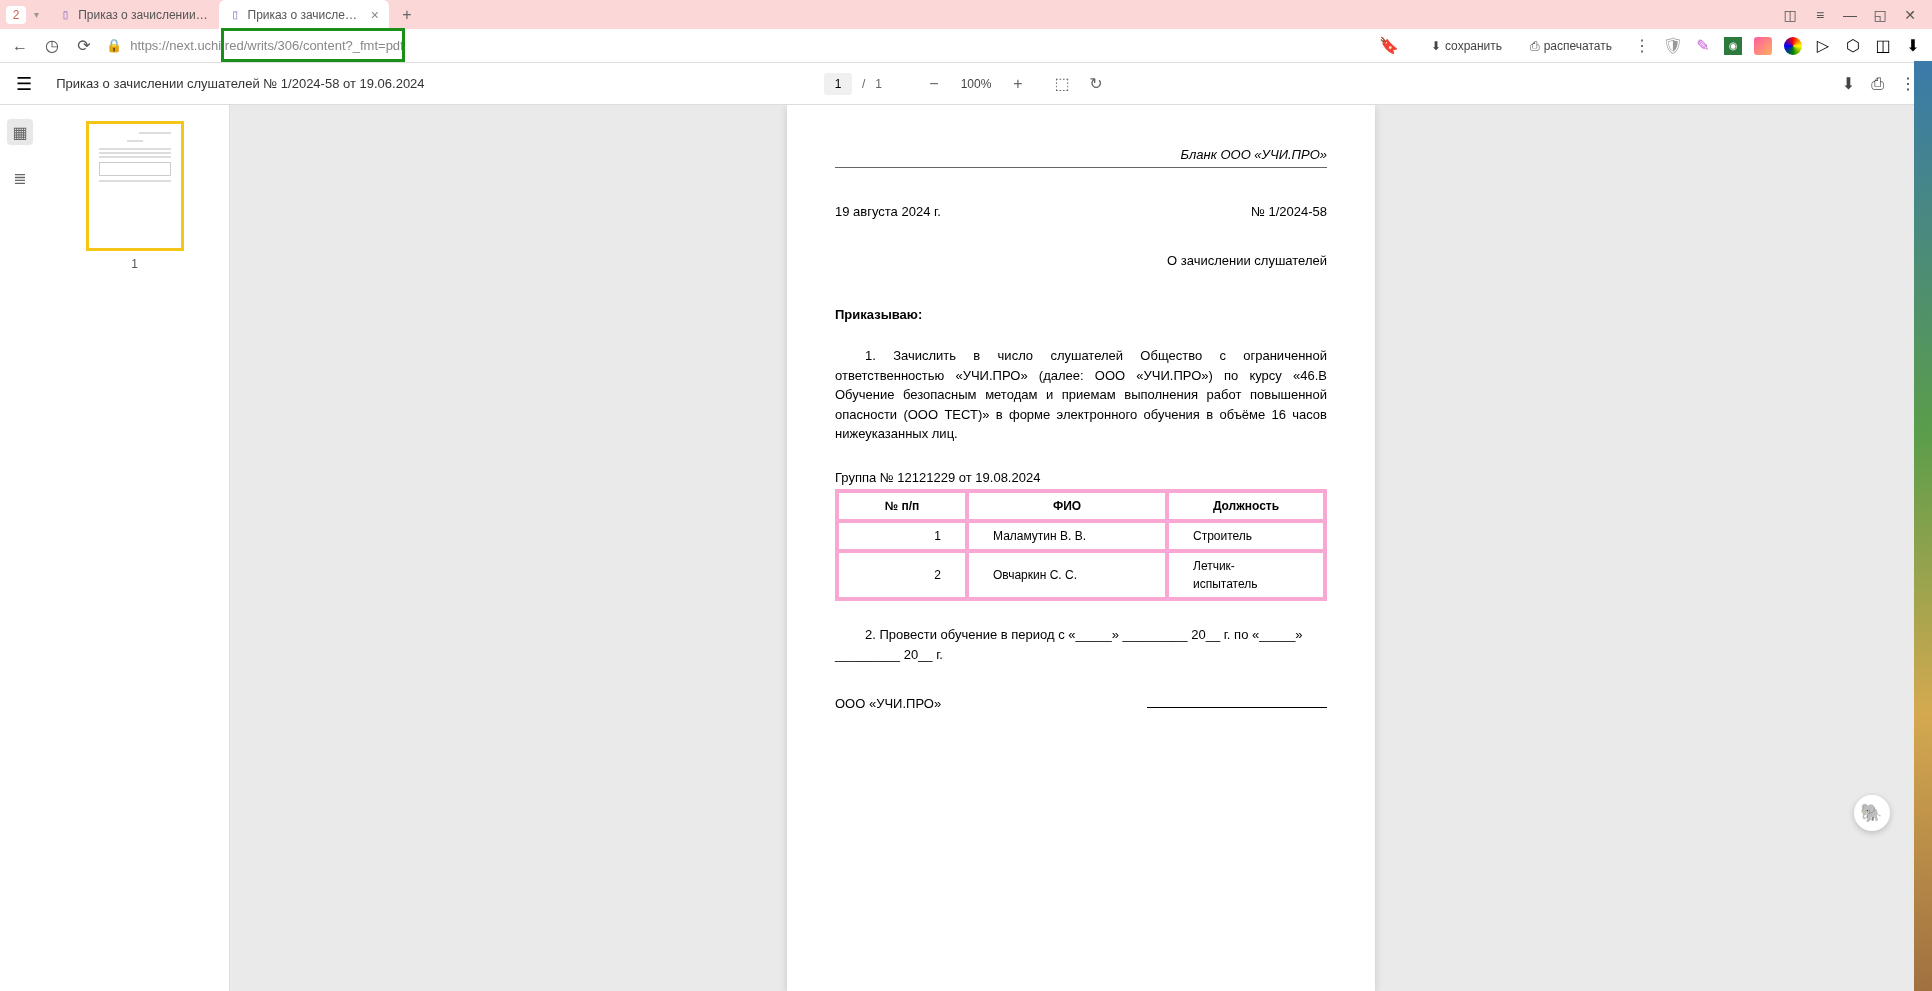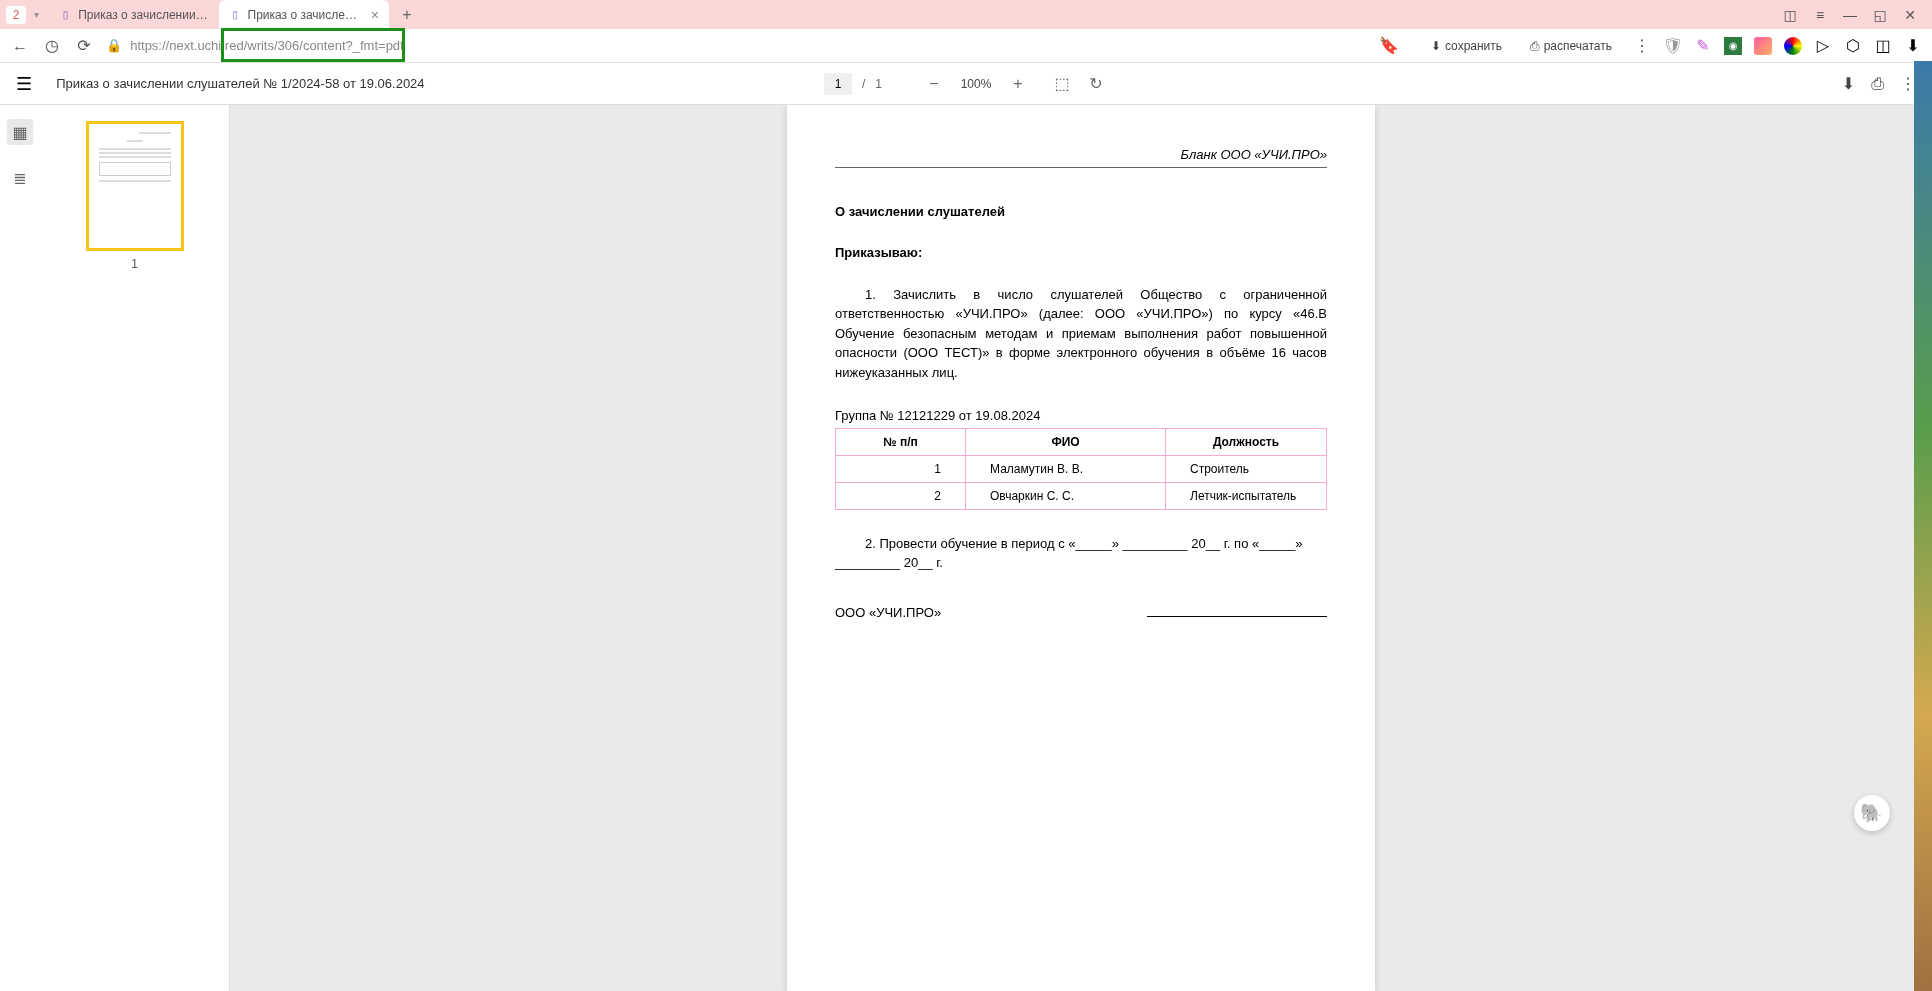--- a/index.html
+++ b/index.html
@@ -56,27 +56,27 @@
 .page-area{flex:1;background:#eaeaea;display:flex;justify-content:center;padding-top:0;overflow:auto;position:relative}
 .page-area::-webkit-scrollbar{width:14px}
 .page-area::-webkit-scrollbar-track{background:#f0f0f0}
 .page-area::-webkit-scrollbar-thumb{background:#bbb;border-radius:3px}
 
 .page{width:588px;min-height:880px;background:#fff;box-shadow:0 2px 8px rgba(0,0,0,.15);padding:40px 48px;font-family:'Times New Roman',serif;font-size:13px;color:#000;line-height:1.5}
 
 .blank-line{text-align:right;font-style:italic;border-bottom:1px solid #666;padding-bottom:2px;margin-bottom:34px}
 .doc-heading{text-align:center;font-weight:bold;margin-bottom:30px}
 .date-row{display:flex;justify-content:space-between;margin-bottom:30px}
-.sub-heading{text-align:left;font-weight:bold;margin-bottom:22px}
+.sub-heading{text-align:right;font-weight:normal;margin-bottom:34px}
 .command{text-align:left;font-weight:bold;margin-bottom:22px}
 .para{text-align:justify;margin-bottom:24px;text-indent:30px}
 .group-line{margin-bottom:2px}
 
 .order-table{width:100%;border-collapse:collapse;margin-bottom:24px}
-.order-table th,.order-table td{border:1px solid #f9a8d4;padding:4px 24px;font-size:12px}
+.order-table th,.order-table td{border:4px solid #f9a8d4;padding:4px 24px;font-size:12px}
 .order-table th{text-align:center;font-weight:bold}
 .order-table td.num{text-align:right;width:130px}
 .order-table td.name{width:200px}
 
 .period{text-indent:30px;margin-bottom:30px}
 .sign-row{display:flex;justify-content:space-between;}
 .sign-line{width:180px;border-bottom:1px solid #000;height:14px}
 
 .floating-icon{position:fixed;right:42px;bottom:160px;width:36px;height:36px;border-radius:50%;background:#fff;box-shadow:0 2px 6px rgba(0,0,0,.2);display:flex;align-items:center;justify-content:center;color:#4caf50;font-size:18px}
 
@@ -182,20 +182,24 @@
           <div class="t-table"></div>
           <div class="t-line"></div>
         </div>
       </div>
       <span class="thumb-num">1</span>
     </div>
 
     <div class="page-area">
       <div class="page">
         <div class="blank-line">Бланк ООО «УЧИ.ПРО»</div>
+        <div class="date-row">
+          <span>19 августа 2024 г.</span>
+          <span>№ 1/2024-58</span>
+        </div>
         <div class="sub-heading">О зачислении слушателей</div>
         <div class="command">Приказываю:</div>
         <div class="para">1.  Зачислить  в число  слушателей  Общество с ограниченной  ответственностью  «УЧИ.ПРО»  (далее: ООО   «УЧИ.ПРО»)   по курсу  «46.В  Обучение   безопасным   методам   и  приемам   выполнения   работ повышенной опасности (ООО ТЕСТ)» в форме электронного обучения в объёме 16 часов нижеуказанных лиц.</div>
         <div class="group-line">Группа № 12121229 от 19.08.2024</div>
         <table class="order-table">
           <thead>
               <tr>
             <th>№ п/п</th>
             <th>ФИО</th>
             <th>Должность</th>

